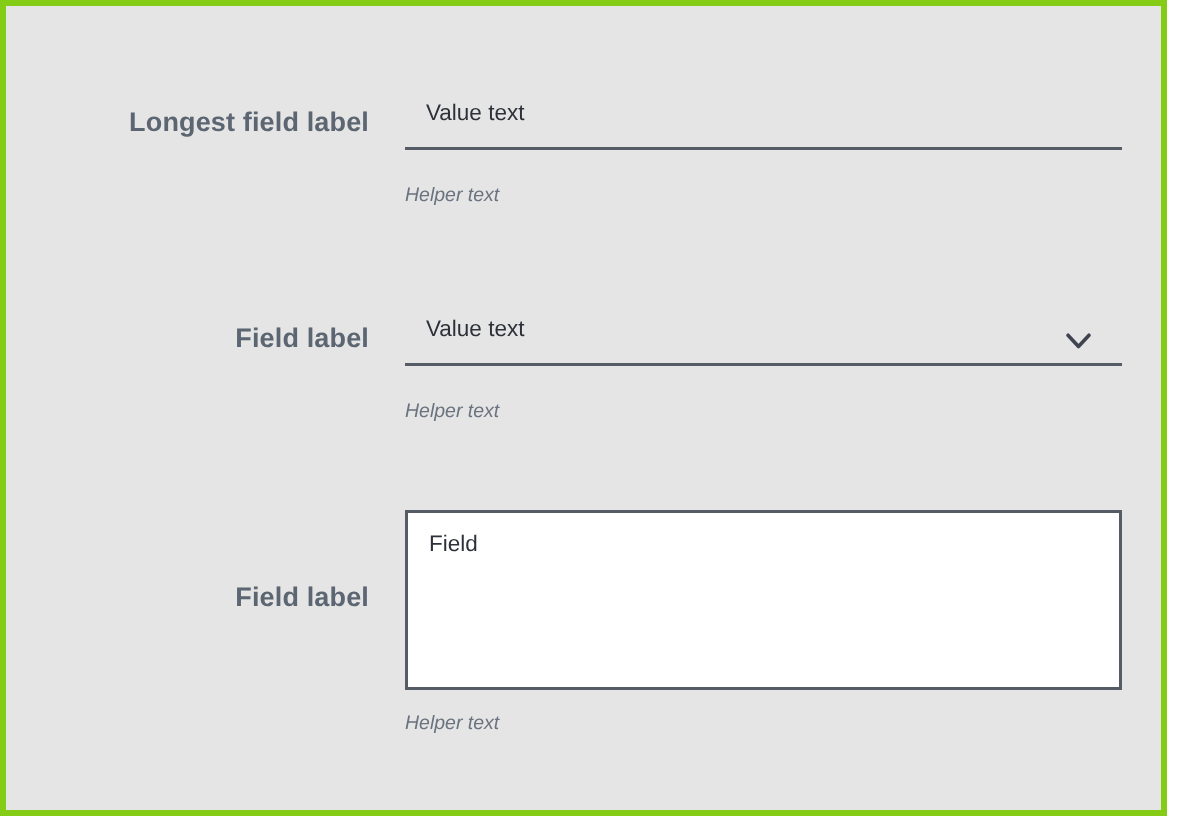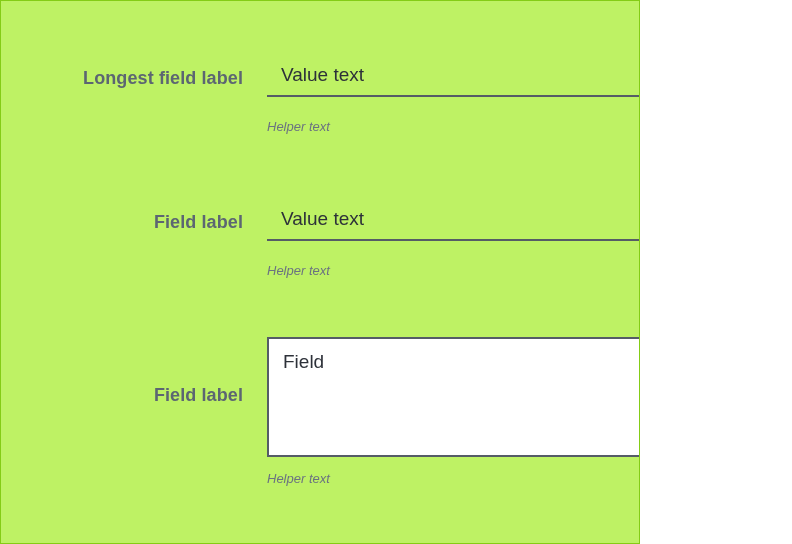--- a/index.html
+++ b/index.html
@@ -7,24 +7,24 @@
     padding: 0;
     background: #ffffff;
   }
   body {
     font-family: "Liberation Sans", sans-serif;
     -webkit-font-smoothing: antialiased;
   }
 
   .screen {
     position: relative;
-    width: 640px;
+    width: 778px;
     height: 544px;
-    background: #bef264;
-    border: 1px solid #84cc16;
+    background: #e5e5e5;
+    border: 4px solid #84cc16;
     box-sizing: border-box;
     overflow: hidden;
   }
 
   .form {
     position: absolute;
     left: 0;
     top: 0;
     width: 790px;
     height: 542px;
@@ -61,21 +61,21 @@
     height: 36px;
     border-bottom: 2px solid #555c66;
     box-sizing: border-box;
   }
 
   .control-value {
     position: absolute;
     left: 14px;
     top: 3px;
     color: #2d3139;
-    font-size: 19px;
+    font-size: 15px;
     font-weight: 400;
     white-space: nowrap;
   }
 
   
   .chevron {
     position: absolute;
     right: 18px;
     top: 8px;
     width: 22px;

